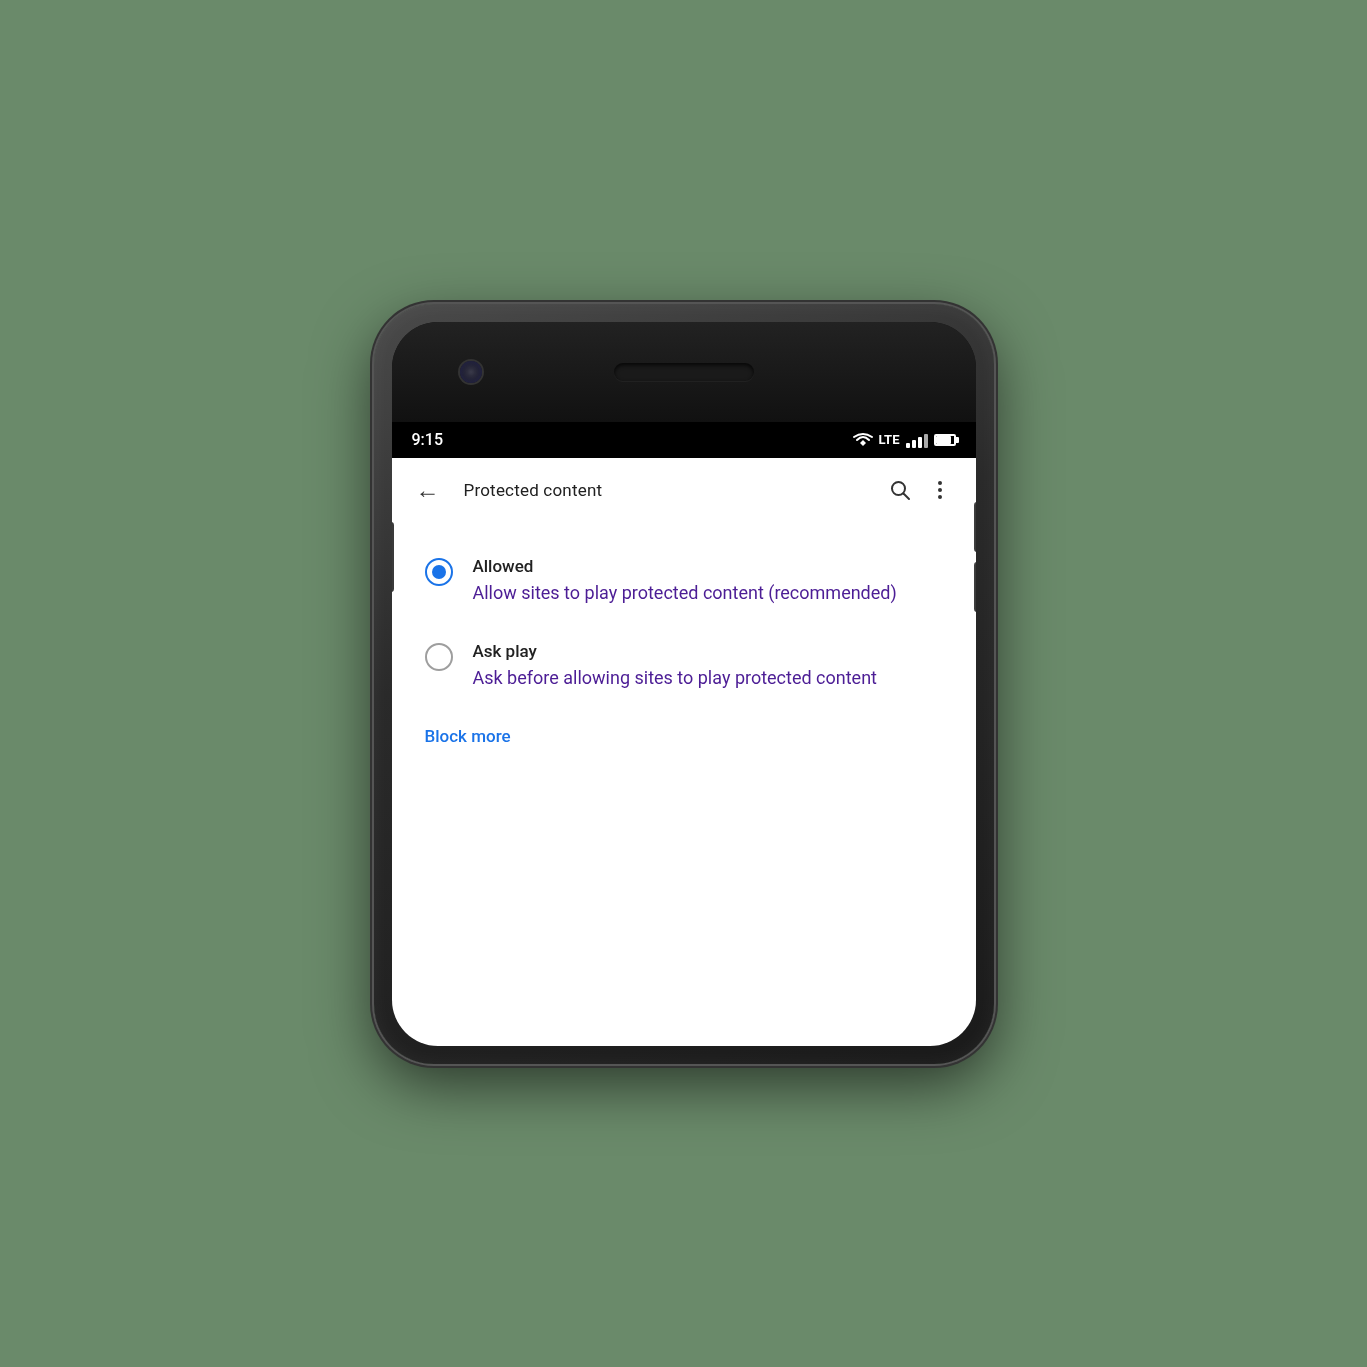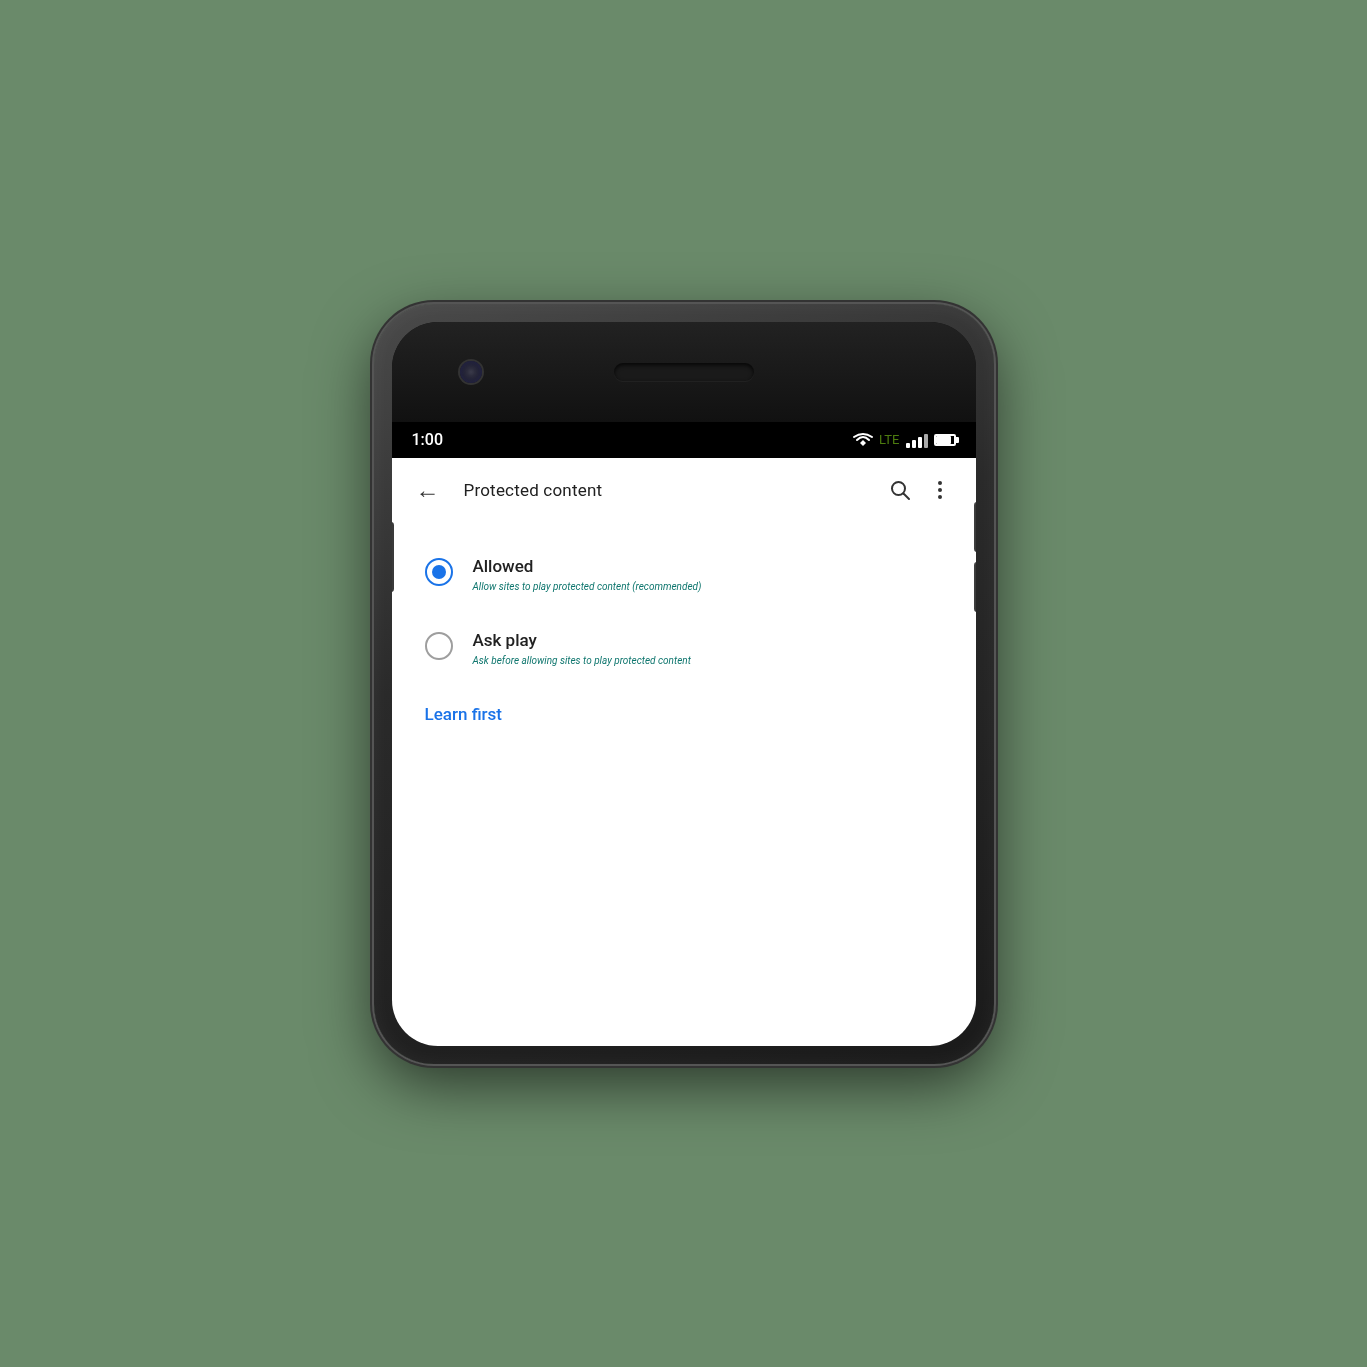--- a/index.html
+++ b/index.html
@@ -82,23 +82,23 @@
       font-weight: 500;
     }
 
     .status-icons {
       display: flex;
       align-items: center;
       gap: 6px;
     }
 
     .lte-text {
-      color: #4d7c0f;
+      color: #ffffff;
       font-size: 13px;
-      font-weight: 400;
+      font-weight: 700;
     }
 
     .signal-icon {
       display: flex;
       align-items: flex-end;
       gap: 2px;
       height: 16px;
     }
 
     .signal-bar {
@@ -226,24 +226,23 @@
     }
 
     .radio-title {
       font-size: 17px;
       font-weight: 500;
       color: #212121;
       margin-bottom: 4px;
     }
 
     .radio-desc {
-      font-size: 10px;
-      color: #0f766e;
+      font-size: 18px;
+      color: #4c1d95;
       line-height: 1.4;
-      font-style: italic;
     }
 
     .learn-more-link {
       color: #1a73e8;
       font-size: 17px;
       font-weight: 500;
       padding: 18px 24px;
       display: inline-block;
       cursor: pointer;
     }
@@ -296,21 +295,21 @@
     <div class="power-btn"></div>
 
     <div class="phone-top-bezel">
       <div class="phone-camera"></div>
       <div class="phone-speaker"></div>
     </div>
 
     <div class="screen-wrapper">
 
       <div class="status-bar">
-        <span class="status-time">1:00</span>
+        <span class="status-time">9:15</span>
         <div class="status-icons">
 
           <svg width="20" height="16" viewBox="0 0 20 16">
             <polygon points="10,14 7,11 10,8 13,11" fill="white"></polygon>
             <path d="M4,8 Q10,2 16,8" fill="none" stroke="white" stroke-width="2" stroke-linecap="round"></path>
             <path d="M1,5 Q10,-1 19,5" fill="none" stroke="white" stroke-width="2" stroke-linecap="round"></path>
           </svg>
 
           <span class="lte-text">LTE</span>
 
@@ -367,18 +366,18 @@
             </div>
             <div class="radio-text">
               <div class="radio-title">Ask play</div>
               <div class="radio-desc">Ask before allowing sites to play protected content</div>
             </div>
           </div>
 
           
 
           
-          <a class="learn-more-link">Learn first</a>
+          <a class="learn-more-link">Block more</a>
         </div>
       </div>
     </div>
   </div>
 </div>
 
 </body></html>

